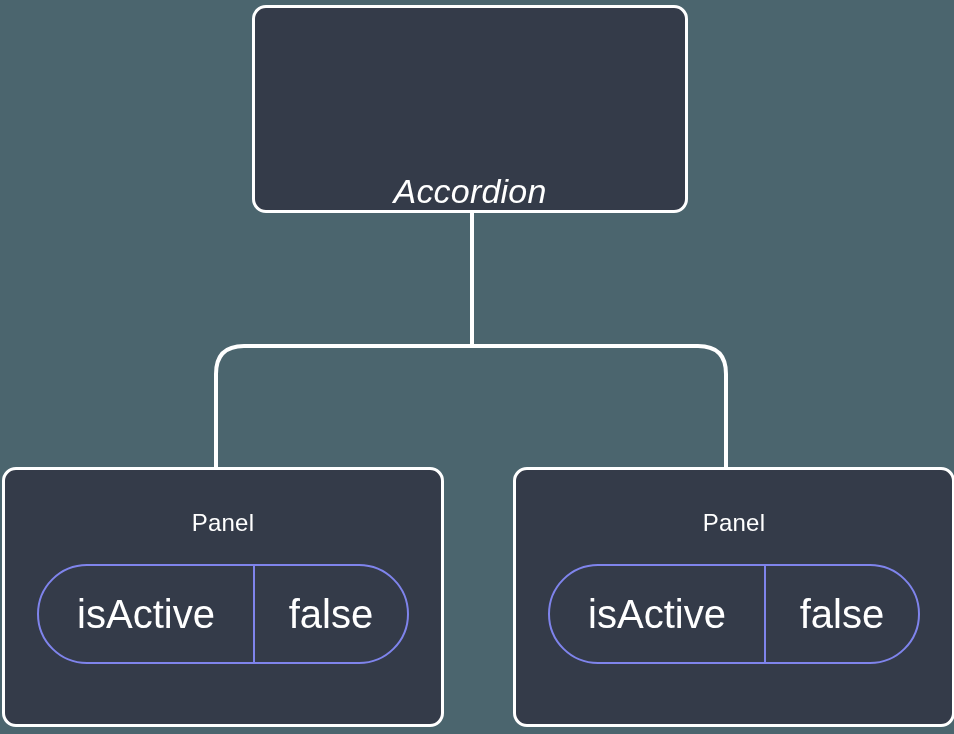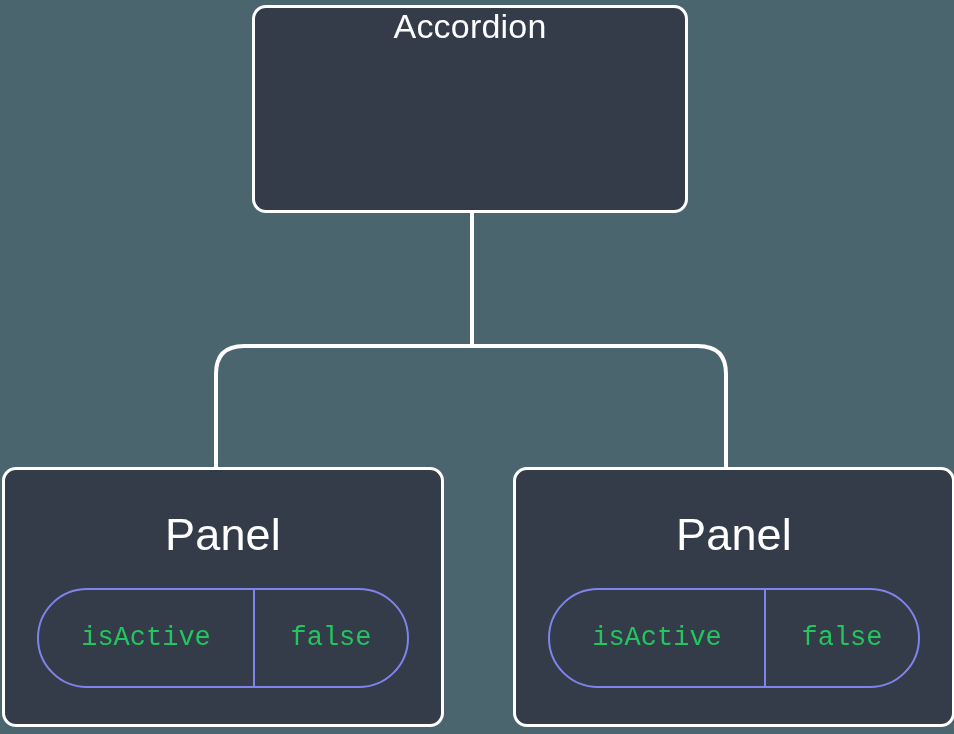--- a/index.html
+++ b/index.html
@@ -44,42 +44,43 @@
     display: flex;
     flex-direction: column;
     align-items: center;
   }
 
   .node-root {
     left: 252px;
     top: 5px;
     width: 436px;
     height: 208px;
-    justify-content: flex-start;
+    justify-content: flex-end;
+    font-style: italic;
   }
 
   .node-panel-left {
     left: 2px;
     top: 467px;
     width: 442px;
     height: 260px;
     padding-top: 40px;
   }
 
   .node-panel-right {
     left: 513px;
     top: 467px;
     width: 442px;
     height: 260px;
     padding-top: 40px;
   }
 
   .node-title {
     color: #ffffff;
-    font-size: 45px;
+    font-size: 24px;
     font-weight: 400;
     letter-spacing: 0.2px;
     line-height: 1.1;
     text-align: center;
     white-space: nowrap;
   }
 
   .node-root .node-title {
     font-size: 34px;
   }
@@ -93,25 +94,24 @@
     border-radius: 999px;
     height: 100px;
     box-sizing: border-box;
     overflow: hidden;
   }
 
   .prop-cell {
     display: flex;
     align-items: center;
     justify-content: center;
-    color: #22c55e;
-    font-size: 27px;
+    color: #ffffff;
+    font-size: 40px;
     white-space: nowrap;
     box-sizing: border-box;
-    font-family: Liberation Mono, monospace;
   }
 
   .prop-key {
     width: 216px;
     border-right: 2px solid #7f84ec;
   }
 
   .prop-value {
     width: 152px;
     text-align: center;

